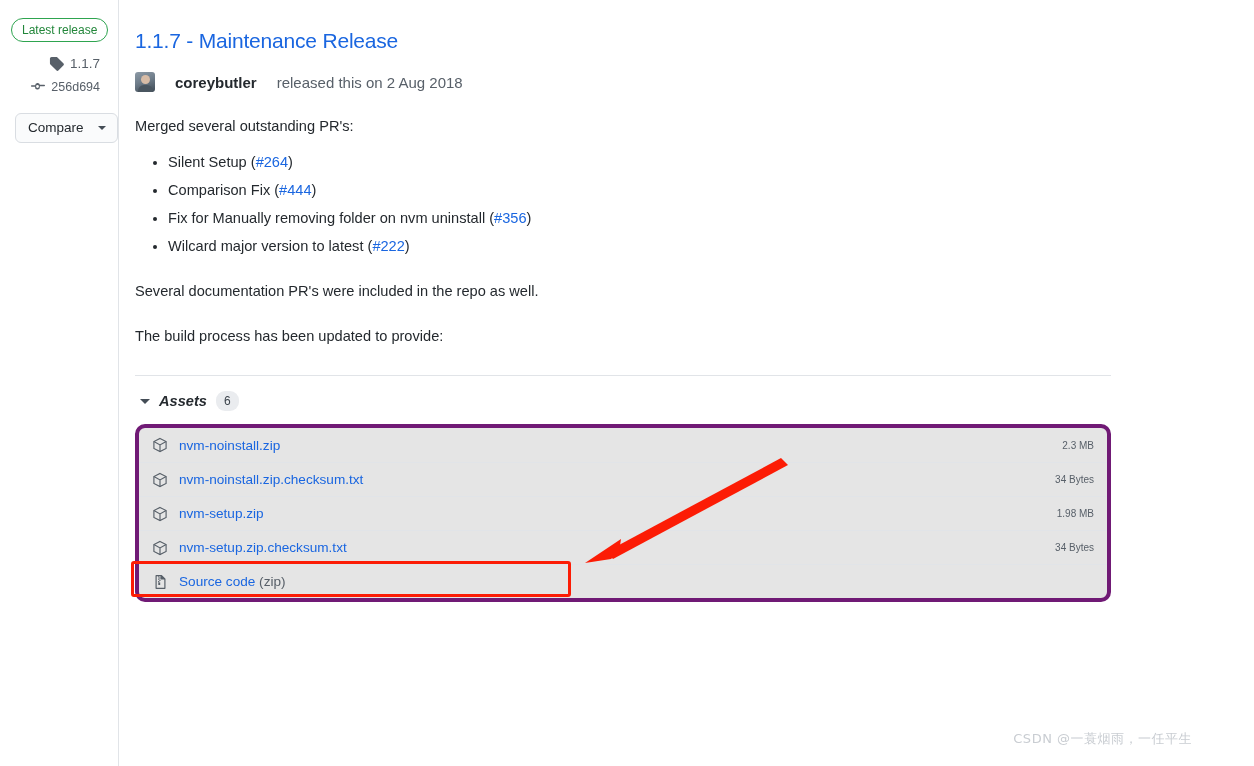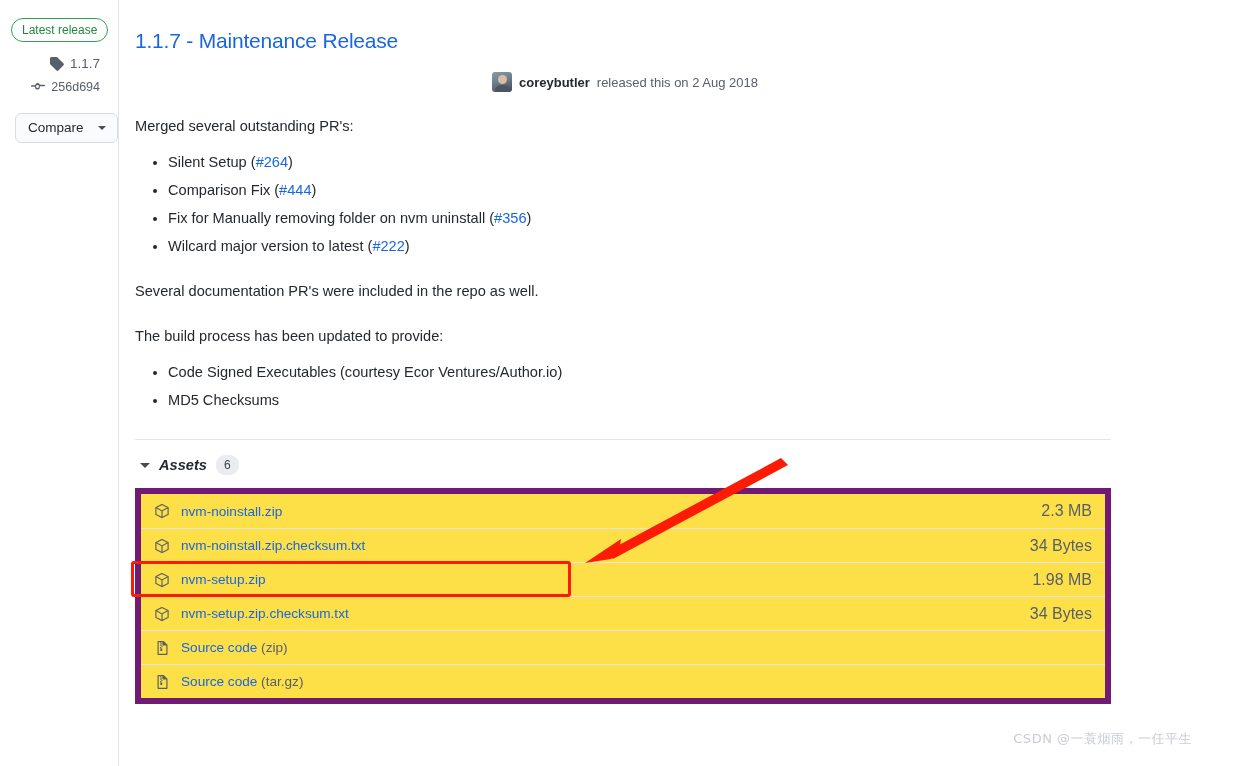--- a/index.html
+++ b/index.html
@@ -100,25 +100,24 @@
     line-height: 36px;
     font-weight: 400;
     color: #1a66e0;
     margin: 23px 0 0 0;
     letter-spacing: -0.2px;
   }
 
   .author-line {
     display: flex;
     align-items: center;
-    gap: 7px;
+    gap: 20px;
     margin-top: 13px;
-    font-size: 13px;
+    font-size: 15px;
     color: #586069;
-    justify-content: center;
   }
   .avatar {
     width: 20px;
     height: 20px;
     border-radius: 3px;
     background: linear-gradient(160deg,#8d9aa6 0%,#6f7d8a 45%,#3e4a55 100%);
     position: relative;
     overflow: hidden;
     flex: none;
   }
@@ -200,45 +199,45 @@
     color: #3b434b;
     border-radius: 9px;
     font-size: 12px;
     line-height: 12px;
     padding: 4px 8px;
   }
 
   .assets-box {
     margin-top: 13px;
     width: 976px;
-    border: 6px solid #701a75;
-    border-radius: 0;
+    border: 4px solid #701a75;
+    border-radius: 10px;
     box-sizing: border-box;
     overflow: hidden;
-    background: #fde047;
+    background: #e5e5e5;
   }
   .asset-row {
     display: flex;
     align-items: center;
     justify-content: space-between;
     height: 34px;
     padding: 0 13px 0 13px;
     border-top: 1px solid #e1e4e8;
     box-sizing: border-box;
   }
   .asset-row:first-child { border-top: none; }
   .asset-left {
     display: flex;
     align-items: center;
     gap: 11px;
     font-size: 13.6px;
   }
   .asset-left svg { display: block; flex: none; }
   .asset-size {
-    font-size: 16px;
+    font-size: 10px;
     color: #586069;
     white-space: nowrap;
   }
   .src-suffix { color: #586069; }
 
   
   .annot-box {
     position: absolute;
     left: 131px;
     top: 561px;
@@ -316,24 +315,20 @@
       <li><span>Silent Setup (</span><a class="pr-link" href="#">#264</a><span>)</span></li>
       <li><span>Comparison Fix (</span><a class="pr-link" href="#">#444</a><span>)</span></li>
       <li><span>Fix for Manually removing folder on nvm uninstall (</span><a class="pr-link" href="#">#356</a><span>)</span></li>
       <li><span>Wilcard major version to latest (</span><a class="pr-link" href="#">#222</a><span>)</span></li>
     </ul>
 
     <p class="body-p">Several documentation PR's were included in the repo as well.</p>
 
     <p class="body-p">The build process has been updated to provide:</p>
 
-    <ul class="body-list">
-      <li>Code Signed Executables (courtesy Ecor Ventures/Author.io)</li>
-      <li>MD5 Checksums</li>
-    </ul>
 
     <div class="divider"></div>
 
     <div class="assets-head">
       <span class="tri-down"></span>
       <span class="assets-label">Assets</span>
       <span class="assets-count">6</span>
     </div>
 
     <div class="assets-box">
@@ -396,32 +391,20 @@
             <svg width="16" height="16" viewBox="0 0 16 16" fill="#586069">
               <path d="M3.5 1.75A.75.75 0 014.25 1h5.19c.2 0 .39.08.53.22l3.31 3.31c.14.14.22.33.22.53v9.19a.75.75 0 01-.75.75H4.25a.75.75 0 01-.75-.75V1.75zm1.2.45v11.6h7.6V5.4H9.1a.6.6 0 01-.6-.6V2.2H4.7z"></path>
               <path d="M6.1 2.2h1.2v1.2H6.1zM7.3 3.4h1.2v1.2H7.3zM6.1 4.6h1.2v1.2H6.1zM7.3 5.8h1.2V7H7.3zM6.1 7h1.2v1.2H6.1zM6.3 8.5h1.9v2.6H6.3z"></path>
             </svg>
           </span>
           <a class="asset-link" href="#"><span>Source code</span><span class="src-suffix"> (zip)</span></a>
         </span>
         <span class="asset-size"></span>
       </div>
 
-      <div class="asset-row">
-        <span class="asset-left">
-          <span>
-            <svg width="16" height="16" viewBox="0 0 16 16" fill="#586069">
-              <path d="M3.5 1.75A.75.75 0 014.25 1h5.19c.2 0 .39.08.53.22l3.31 3.31c.14.14.22.33.22.53v9.19a.75.75 0 01-.75.75H4.25a.75.75 0 01-.75-.75V1.75zm1.2.45v11.6h7.6V5.4H9.1a.6.6 0 01-.6-.6V2.2H4.7z"></path>
-              <path d="M6.1 2.2h1.2v1.2H6.1zM7.3 3.4h1.2v1.2H7.3zM6.1 4.6h1.2v1.2H6.1zM7.3 5.8h1.2V7H7.3zM6.1 7h1.2v1.2H6.1zM6.3 8.5h1.9v2.6H6.3z"></path>
-            </svg>
-          </span>
-          <a class="asset-link" href="#"><span>Source code</span><span class="src-suffix"> (tar.gz)</span></a>
-        </span>
-        <span class="asset-size"></span>
-      </div>
 
     </div>
   </div>
 
   <div class="annot-box"></div>
 
   <svg class="annot-arrow" width="215" height="115" viewBox="0 0 215 115">
     <g fill="#fc1c05">
       <path d="M206 3 L213 10 L38 104 L31 97 Z"></path>
       <path d="M10 108 L46 84 L44 97 L36 104 Z"></path>

